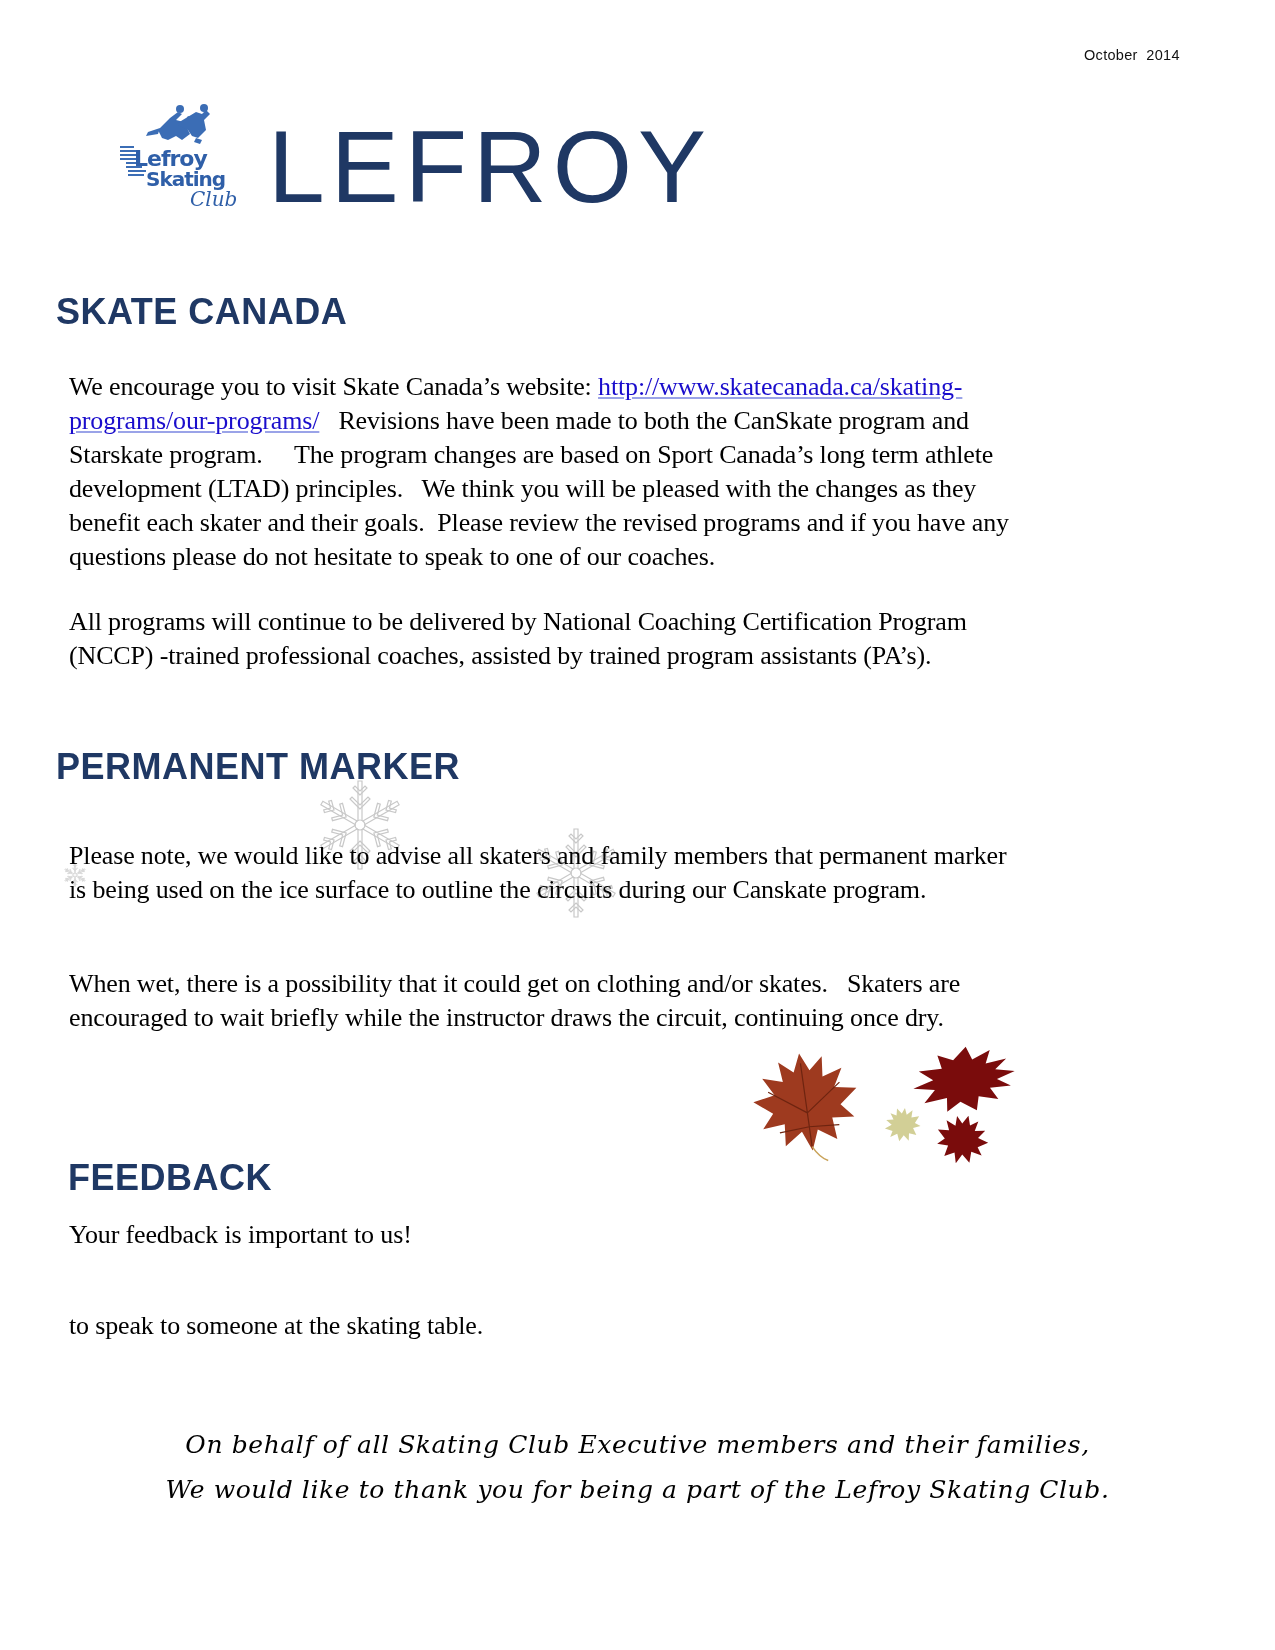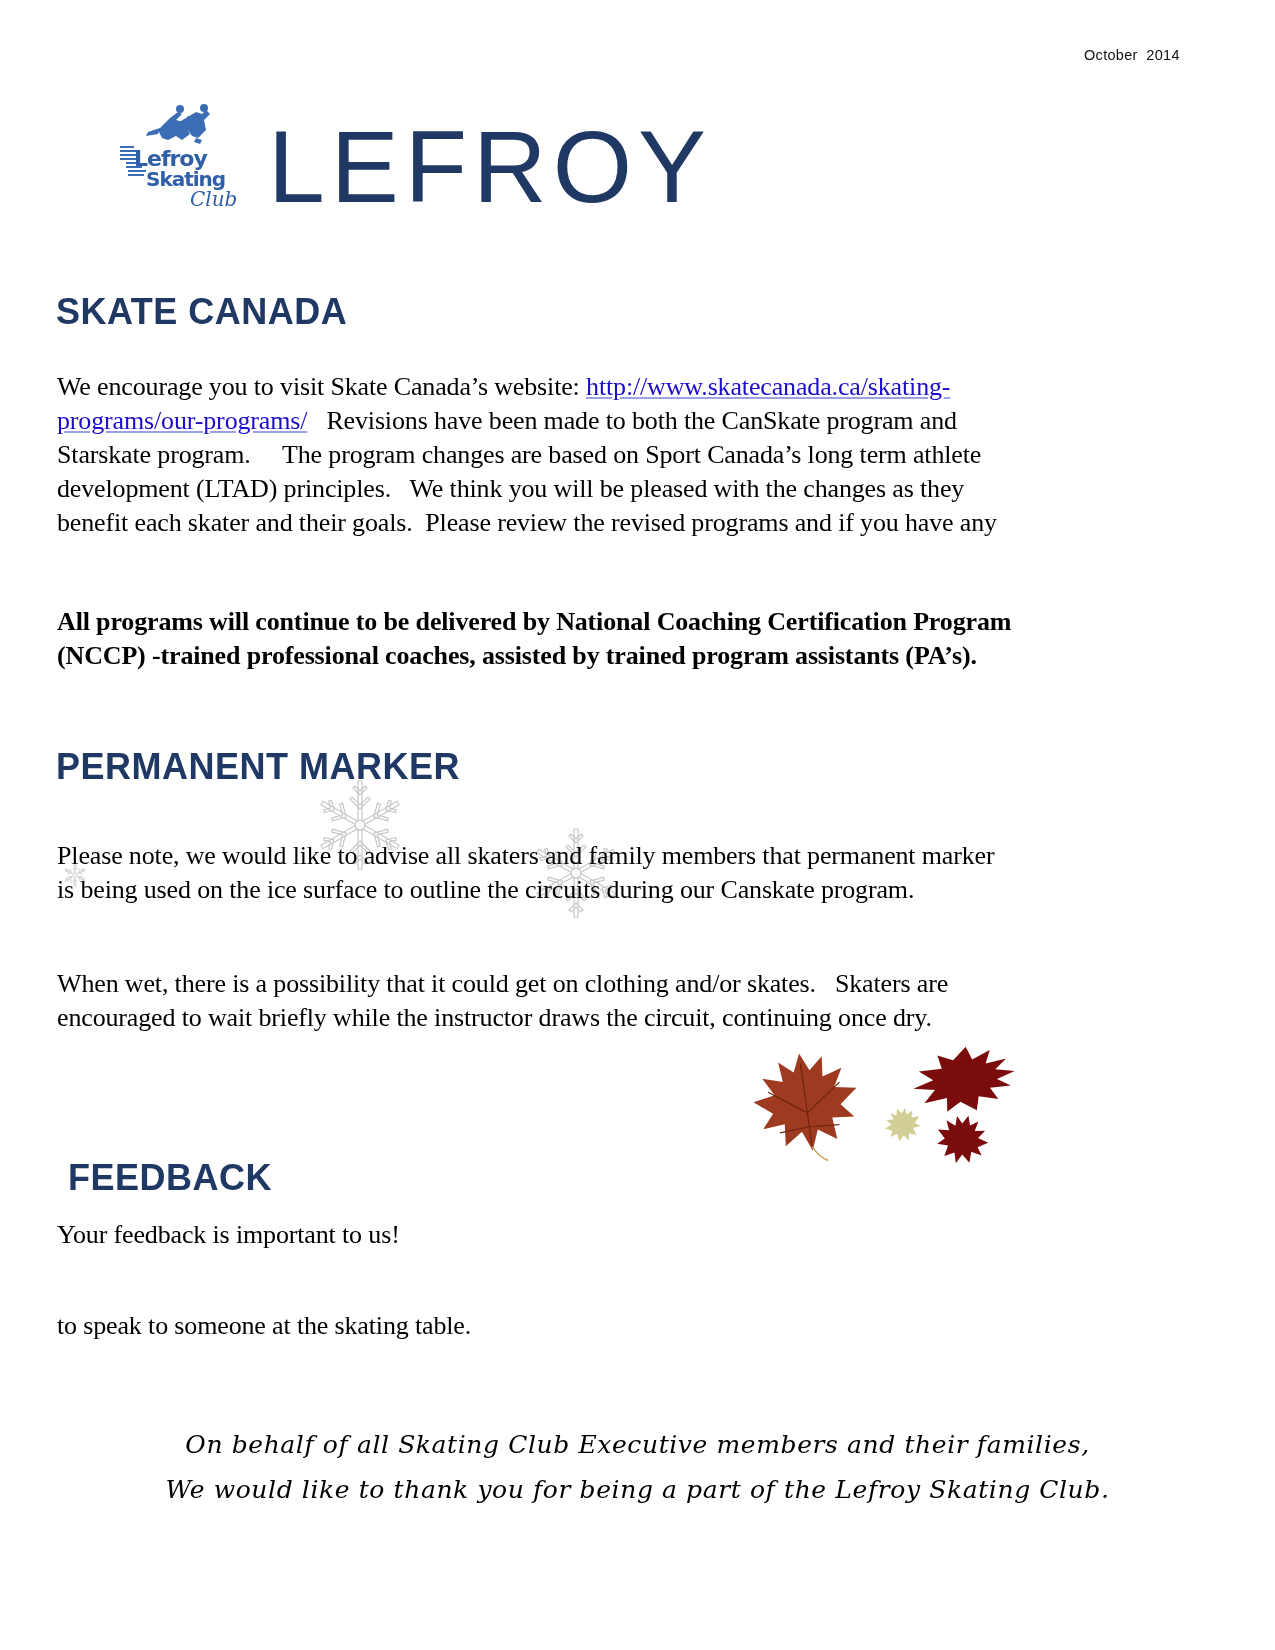--- a/index.html
+++ b/index.html
@@ -3,21 +3,21 @@
 <meta charset="utf-8">
 <style>
   html, body { margin: 0; padding: 0; background: #ffffff; }
   body { width: 1275px; height: 1650px; position: relative; overflow: hidden; font-family: "Liberation Serif", serif; color: #000; }
   .abs { position: absolute; }
   .date { left: 1084px; top: 47px; font-family: Liberation Sans, sans-serif; font-size: 14.5px; letter-spacing: 0.3px; color: #111; white-space: pre; }
   .logo { left: 118px; top: 100px; width: 142px; height: 110px; }
   .masthead { left: 268px; top: 112px; font-family: "Liberation Sans", sans-serif; font-size: 102px; line-height: 110px; letter-spacing: 6px; color: #1f3864; }
   .h { left: 56px; font-family: Liberation Sans, sans-serif; font-weight: bold; font-size: 36px; color: #1f3864; letter-spacing: 0.5px; line-height: 44px; }
   .p { left: 57px; font-size: 26px; line-height: 34px; width: 1180px; white-space: nowrap; letter-spacing: -0.15px; }
-  .p .line { display: block; height: 34px; }
+  .p .line { display: block; height: 34px; margin-left: 12px; }
   a.link { color: #1a0dcc; text-decoration: underline; text-decoration-color: #9aa3e8; }
   .closing { left: 0; width: 1275px; text-align: center; font-family: "DejaVu Serif", serif; font-style: italic; font-size: 25px; line-height: 45px; letter-spacing: 0.6px; }
   .closing .line { display: block; }
   .deco { pointer-events: none; }
 </style>
 </head>
 <body>
 
 <div class="abs date">October  2014</div>
 
@@ -56,23 +56,24 @@
 <div class="abs p" style="top:370px;">
   <span class="line">
     <span>We encourage you to visit Skate Canada’s website:  </span><a class="link">http://www.skatecanada.ca/skating-</a>
   </span>
   <span class="line">
     <a class="link">programs/our-programs/</a><span style="white-space:pre">   Revisions have been made to both the CanSkate program and</span>
   </span>
   <span class="line" style="white-space:pre">Starskate program.     The program changes are based on Sport Canada’s long term athlete</span>
   <span class="line" style="white-space:pre">development (LTAD) principles.   We think you will be pleased with the changes as they</span>
   <span class="line" style="white-space:pre">benefit each skater and their goals.  Please review the revised programs and if you have any</span>
+  <span class="line" style="white-space:pre">questions please do not hesitate to speak to one of our coaches.</span>
 </div>
 
-<div class="abs p" style="top:605px;font-weight:bold;">
+<div class="abs p" style="top:605px;">
   <span class="line">All programs will continue to be delivered by National Coaching Certification Program</span>
   <span class="line">(NCCP) -trained professional coaches, assisted by trained program assistants (PA’s).</span>
 </div>
 
 <svg class="abs deco" style="left:310px;top:775px;" width="100" height="100" viewBox="-50 -50 100 100">
   <g fill="none" stroke="#c8c8c8" stroke-width="1.2">
     <g id="arm">
       <path d="M-2 -4 L-2 -44 L2 -44 L2 -4"></path>
       <path d="M0 -16 L-10 -26 L-8 -28 L0 -20 L8 -28 L10 -26 Z"></path>
       <path d="M0 -30 L-7 -37 L-5 -39 L0 -34 L5 -39 L7 -37 Z"></path>

